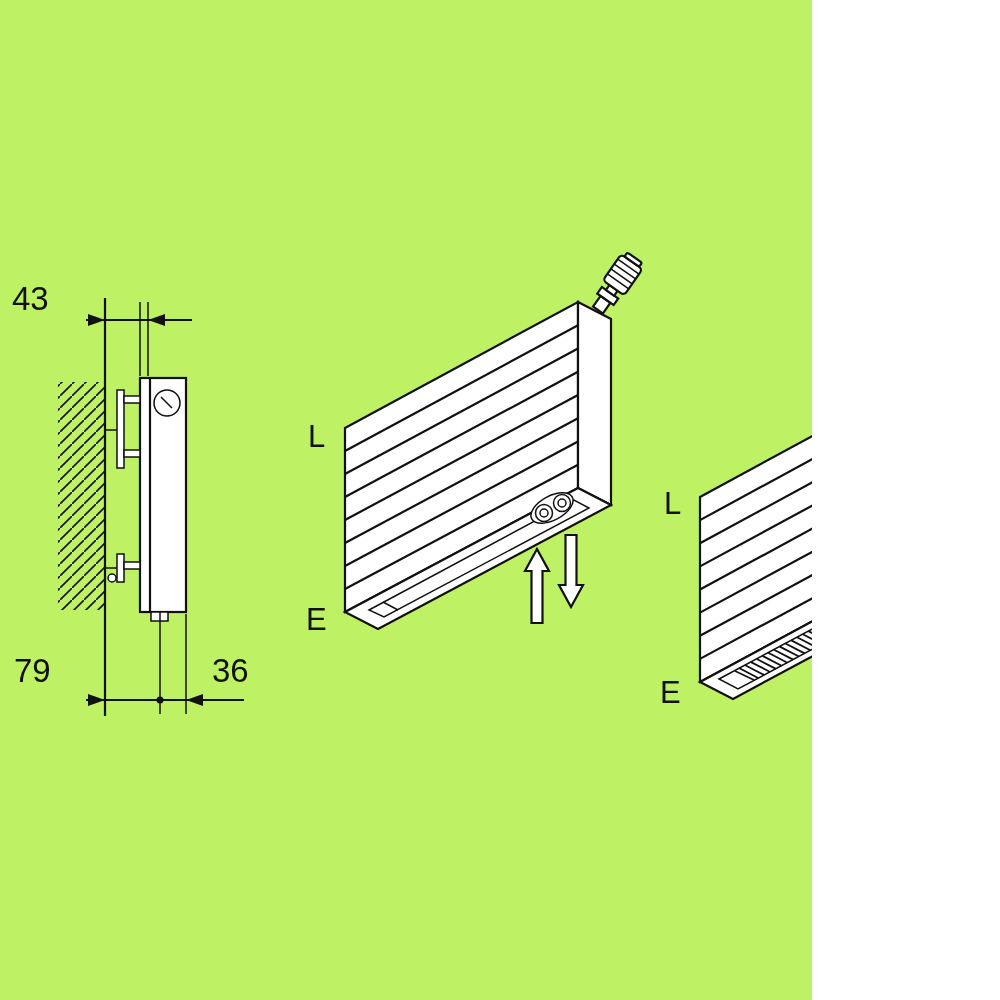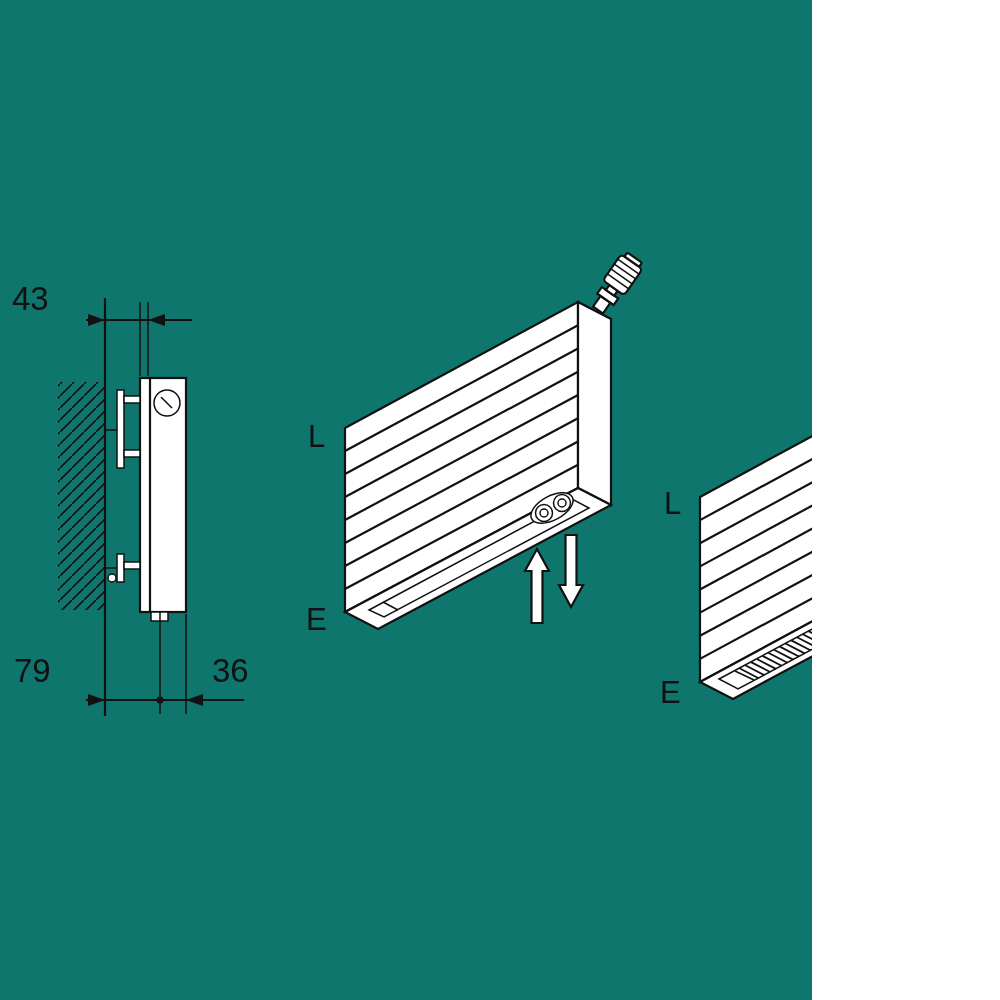--- a/index.html
+++ b/index.html
@@ -1,16 +1,16 @@
 <!DOCTYPE html>
 <html><head>
 <meta charset="utf-8">
 <style>
   html,body{margin:0;padding:0;background:#fff;}
-  .stage{width:812px;height:1000px;position:relative;background:#0f766e;overflow:hidden;}
+  .stage{width:812px;height:1000px;position:relative;background:#bef264;overflow:hidden;}
   svg{display:block;}
   .ln{stroke:#111;stroke-width:2.2;fill:none;stroke-linejoin:miter;}
   .lnw{stroke:#111;stroke-width:2.2;fill:#fff;stroke-linejoin:miter;}
   .thin{stroke:#111;stroke-width:1.5;fill:none;}
   .thinw{stroke:#111;stroke-width:1.5;fill:#fff;}
   .dim{stroke:#111;stroke-width:2;fill:none;}
   .arrowhead{fill:#111;stroke:none;}
   .fin{stroke:#111;stroke-width:1.8;}
   text{font-family:"Liberation Sans","DejaVu Sans",sans-serif;fill:#111;}
   .dimtxt{font-size:33px;}

